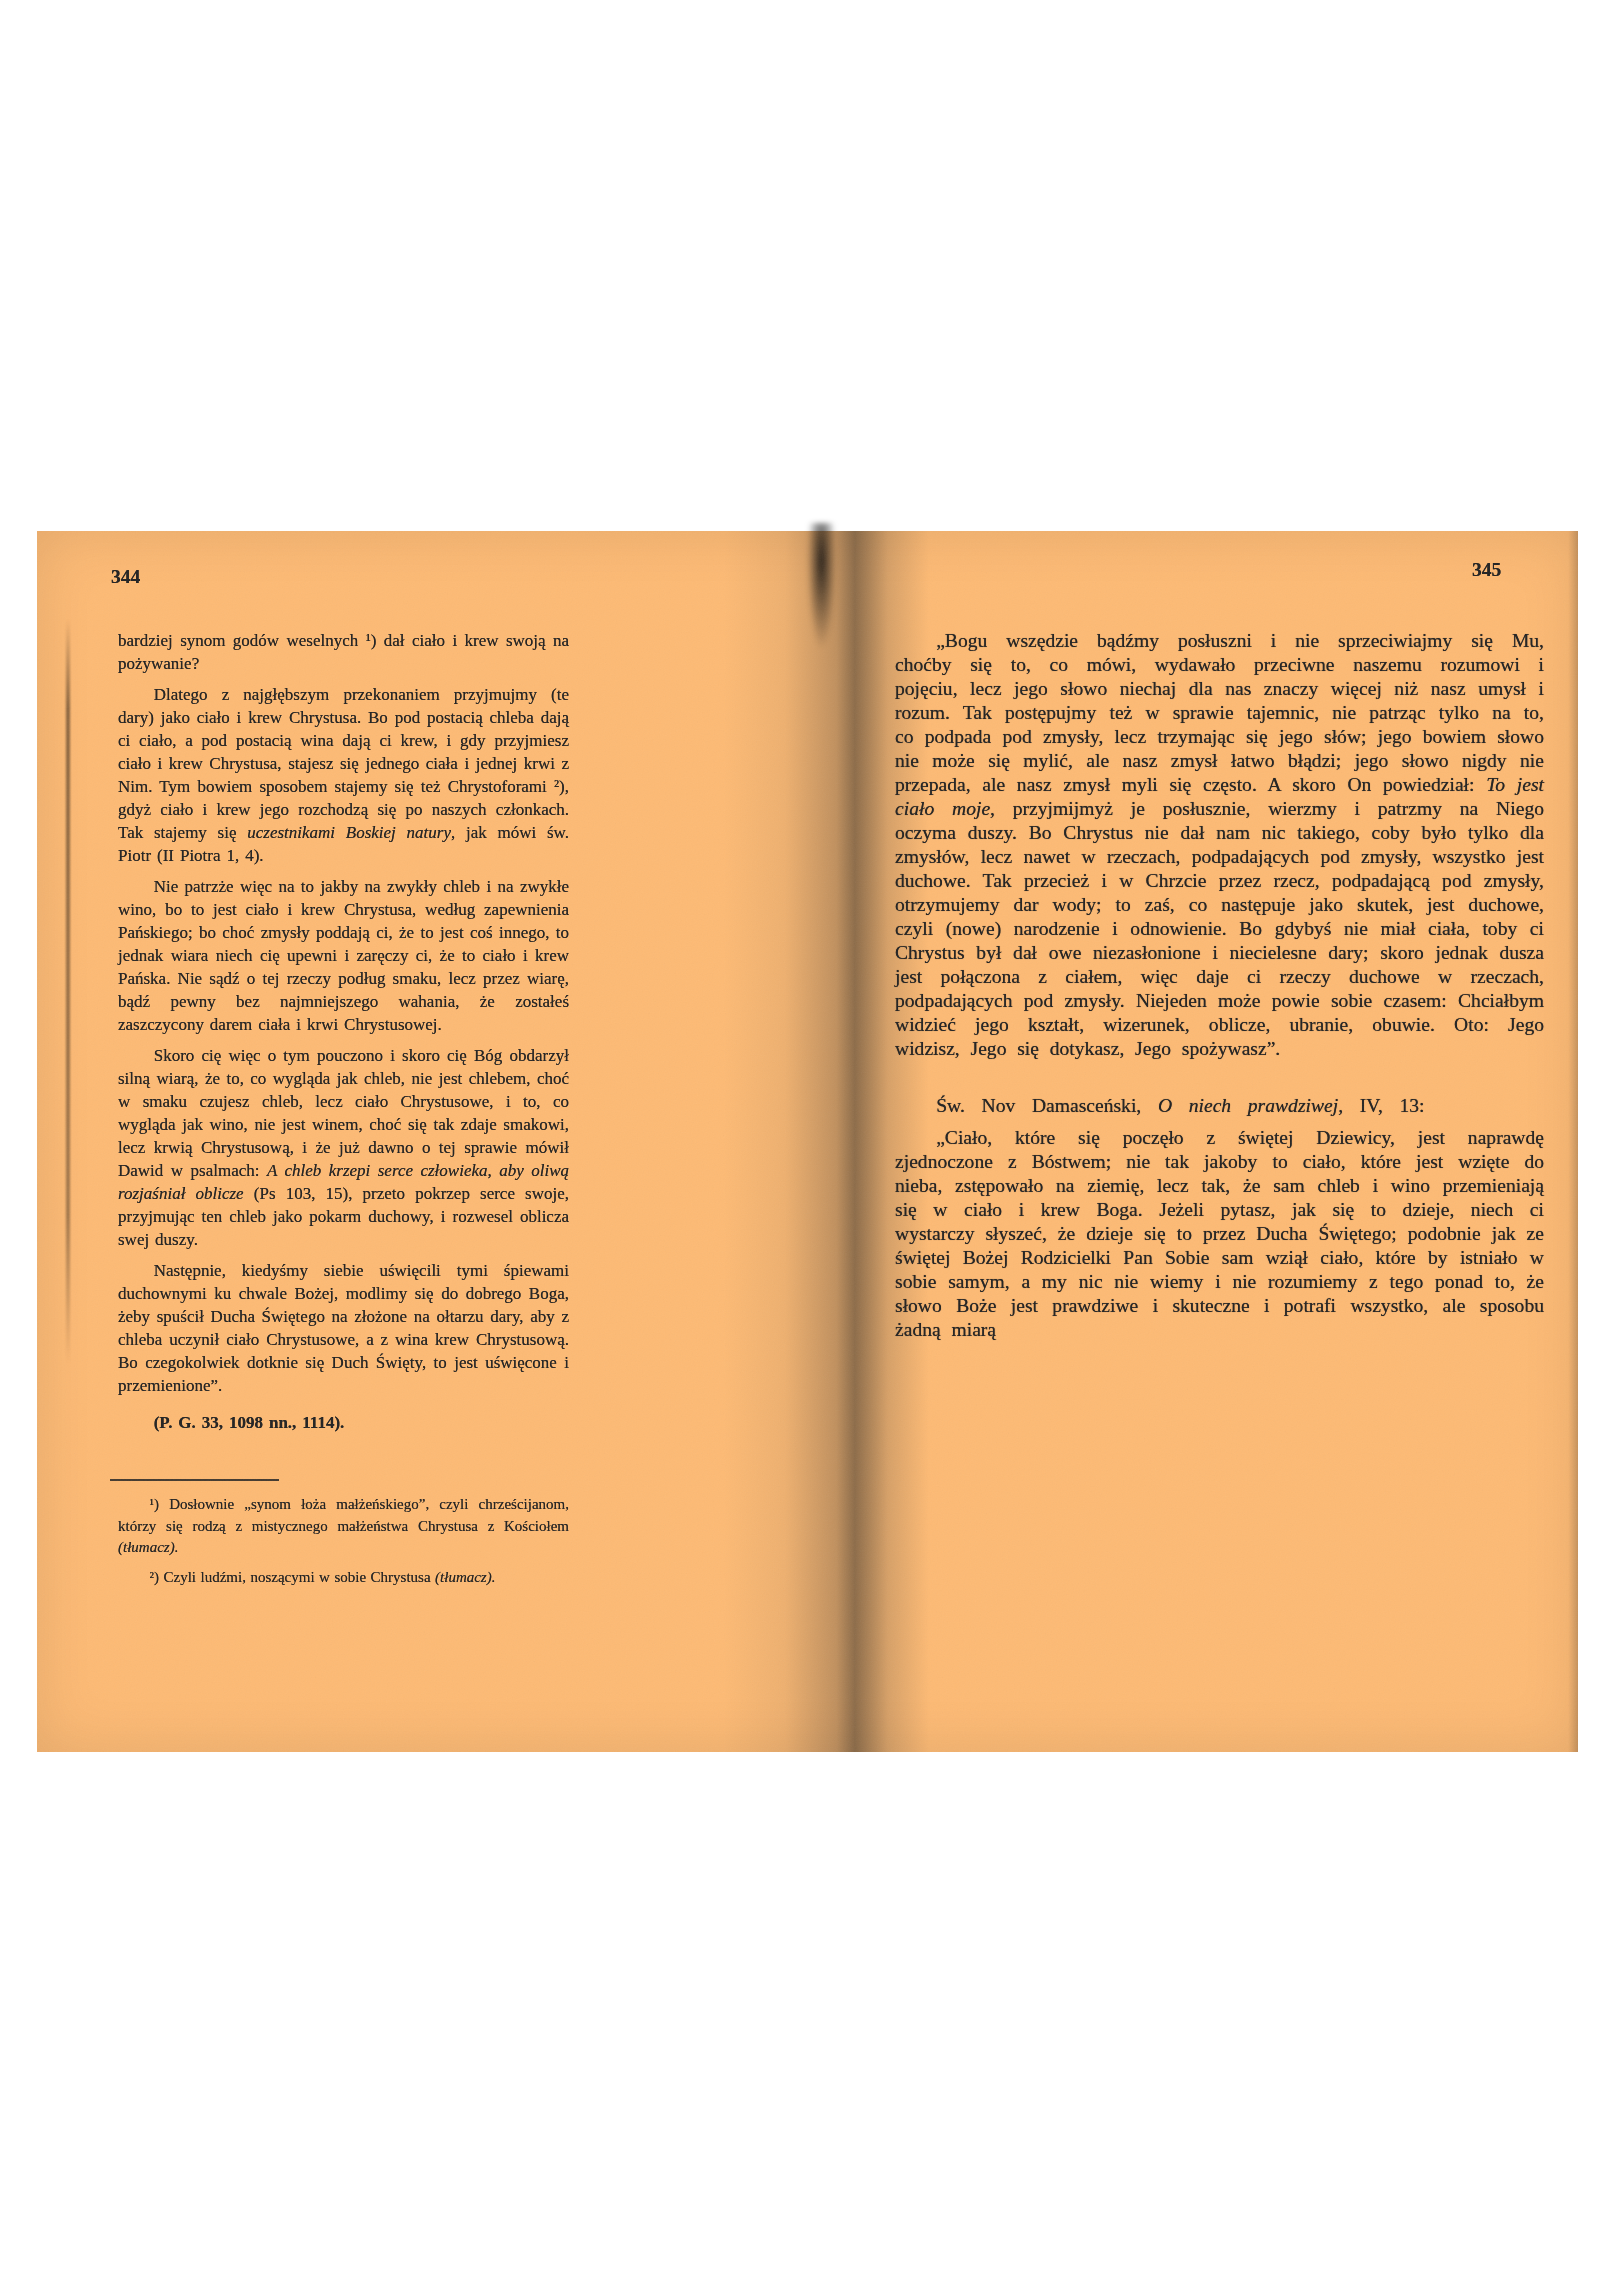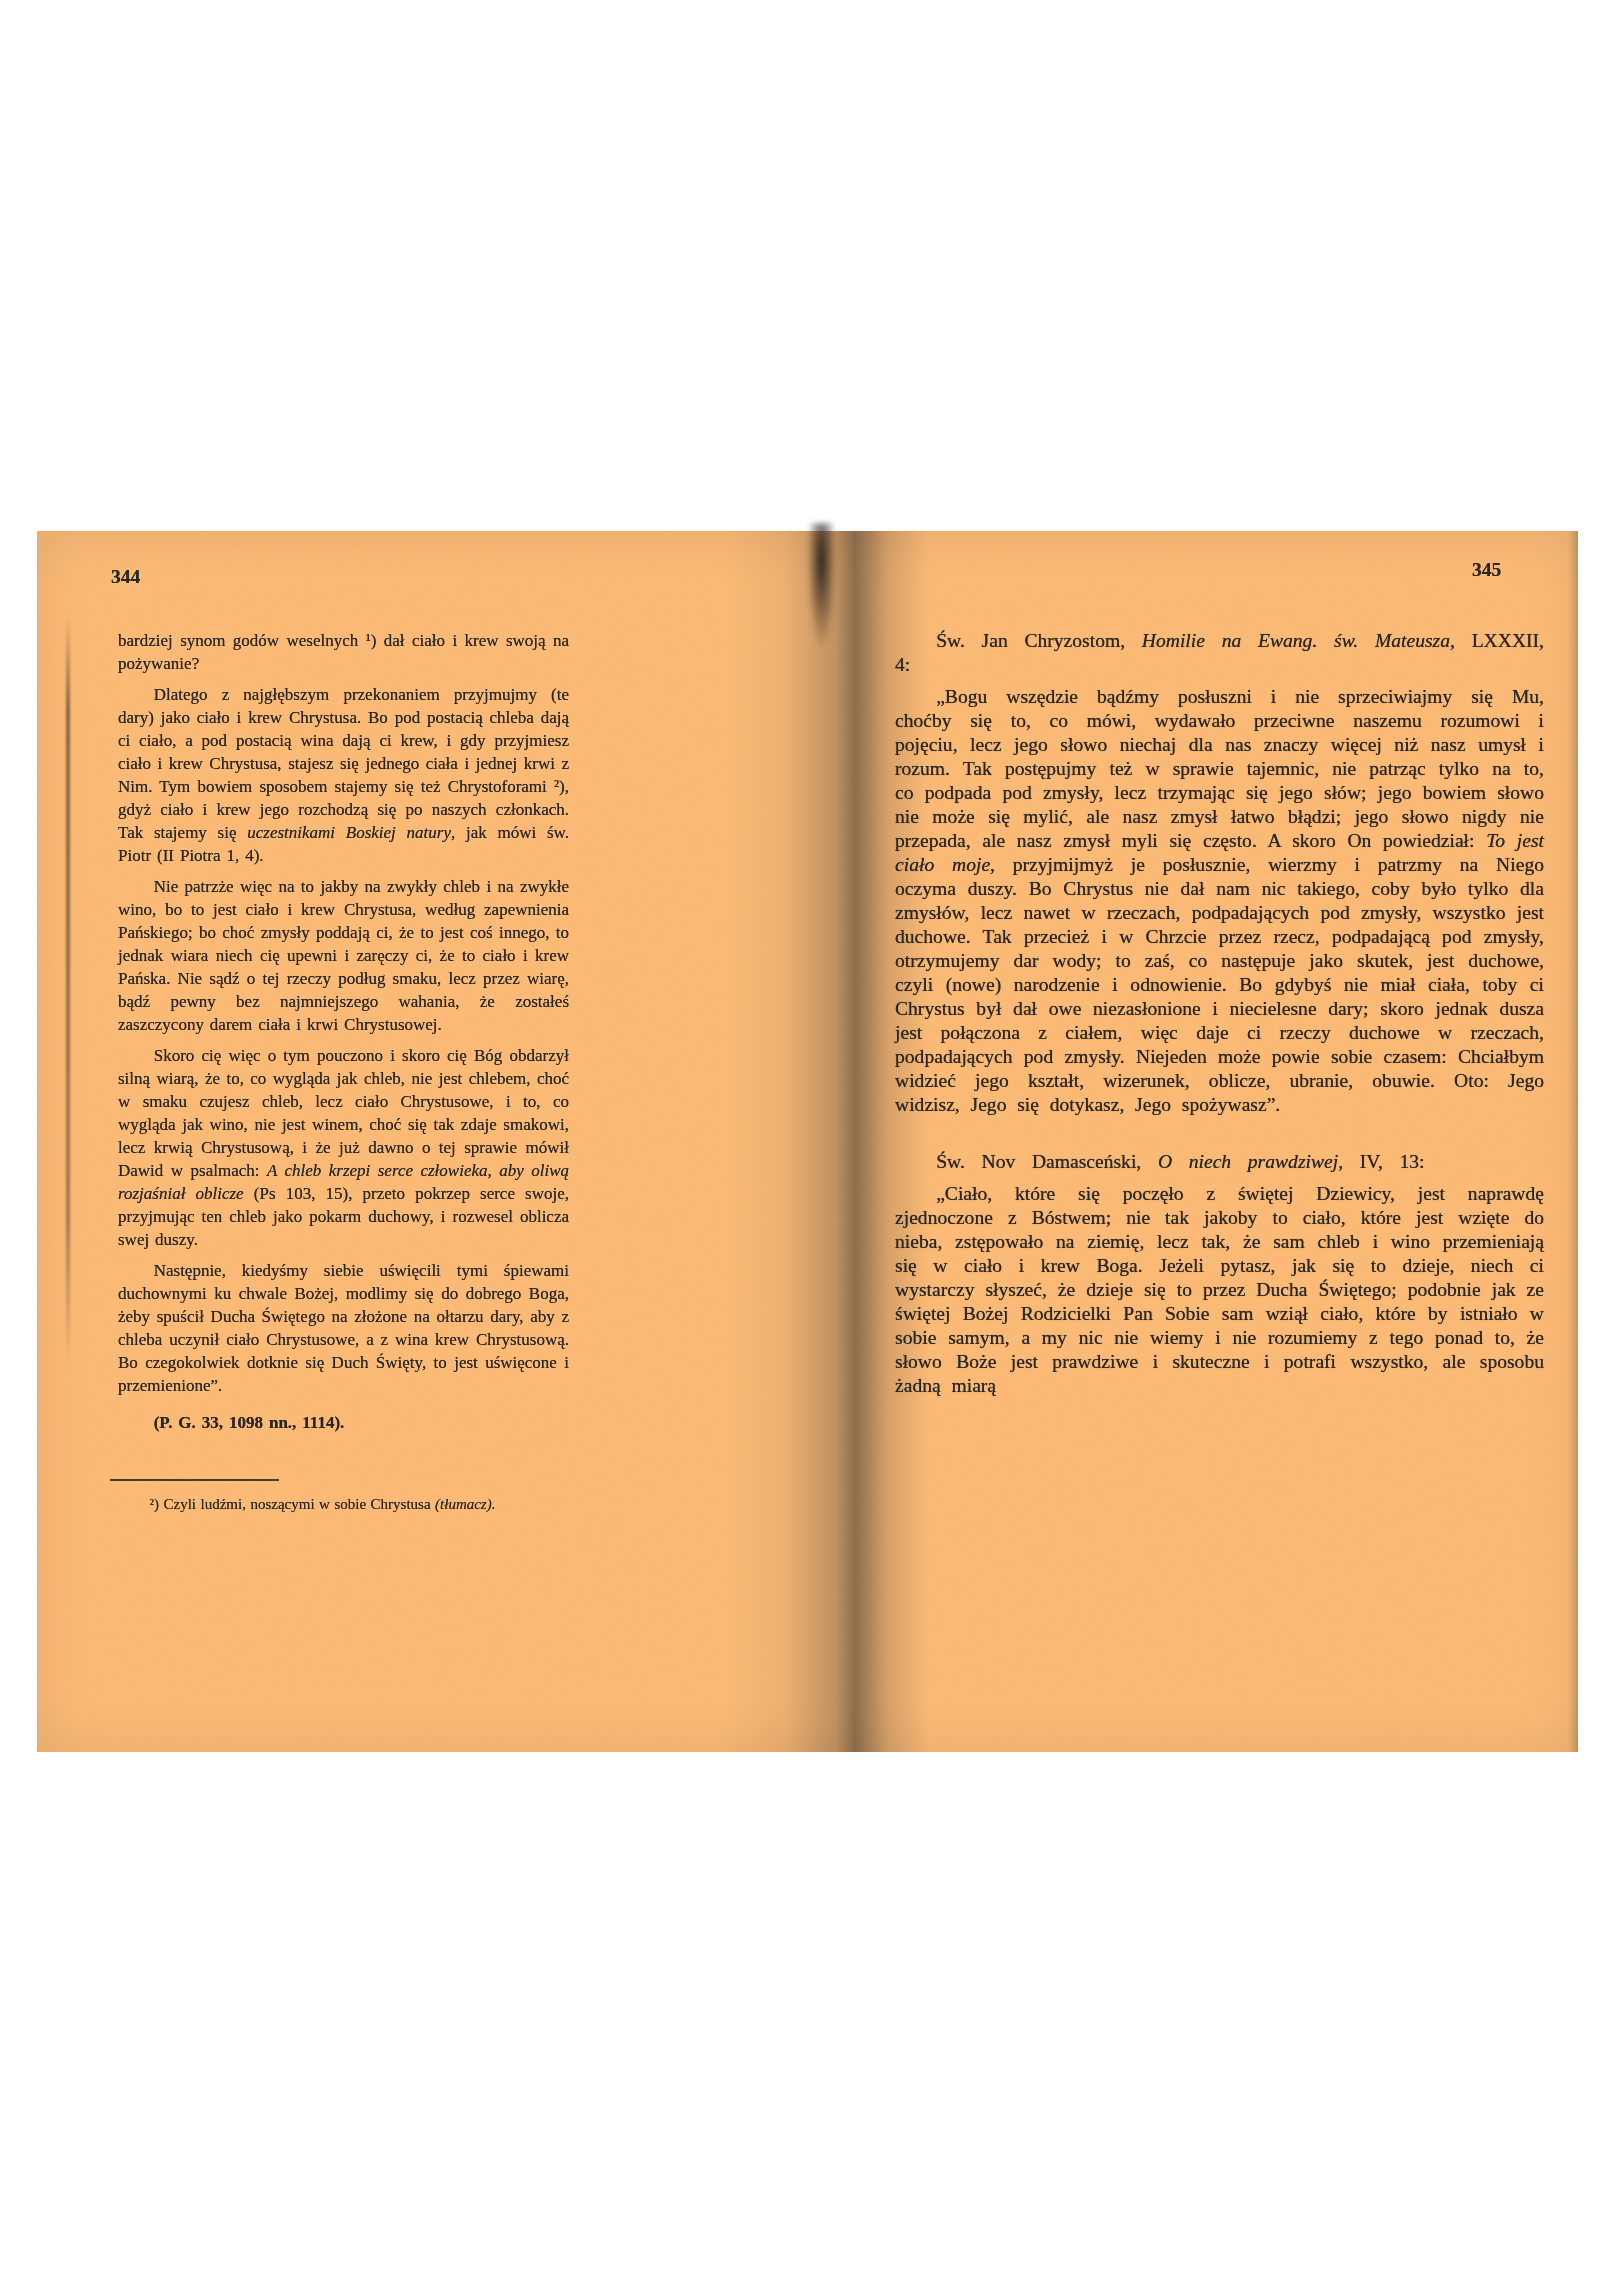--- a/index.html
+++ b/index.html
@@ -61,25 +61,25 @@
     <div class="pagenum pn-right">345</div>
 
     <div class="col col-left">
       <p class="bl"><span>bardziej synom godów weselnych ¹) dał ciało i krew swoją na pożywanie?</span></p>
       <p class="bl ind"><span>Dlatego z najgłębszym przekonaniem przyjmujmy (te dary) jako ciało i krew Chrystusa. Bo pod postacią chleba dają ci ciało, a pod postacią wina dają ci krew, i gdy przyjmiesz ciało i krew Chrystusa, stajesz się jednego ciała i jednej krwi z Nim. Tym bowiem sposobem stajemy się też Chrystoforami ²), gdyż ciało i krew jego rozchodzą się po naszych członkach. Tak stajemy się </span><span class="it">uczestnikami Boskiej natury</span><span>, jak mówi św. Piotr (II Piotra 1, 4).</span></p>
       <p class="bl ind"><span>Nie patrzże więc na to jakby na zwykły chleb i na zwykłe wino, bo to jest ciało i krew Chrystusa, według zapewnienia Pańskiego; bo choć zmysły poddają ci, że to jest coś innego, to jednak wiara niech cię upewni i zaręczy ci, że to ciało i krew Pańska. Nie sądź o tej rzeczy podług smaku, lecz przez wiarę, bądź pewny bez najmniejszego wahania, że zostałeś zaszczycony darem ciała i krwi Chrystusowej.</span></p>
       <p class="bl ind"><span>Skoro cię więc o tym pouczono i skoro cię Bóg obdarzył silną wiarą, że to, co wygląda jak chleb, nie jest chlebem, choć w smaku czujesz chleb, lecz ciało Chrystusowe, i to, co wygląda jak wino, nie jest winem, choć się tak zdaje smakowi, lecz krwią Chrystusową, i że już dawno o tej sprawie mówił Dawid w psalmach: </span><span class="it">A chleb krzepi serce człowieka, aby oliwą rozjaśniał oblicze</span><span> (Ps 103, 15), przeto pokrzep serce swoje, przyjmując ten chleb jako pokarm duchowy, i rozwesel oblicza swej duszy.</span></p>
       <p class="bl ind"><span>Następnie, kiedyśmy siebie uświęcili tymi śpiewami duchownymi ku chwale Bożej, modlimy się do dobrego Boga, żeby spuścił Ducha Świętego na złożone na ołtarzu dary, aby z chleba uczynił ciało Chrystusowe, a z wina krew Chrystusową. Bo czegokolwiek dotknie się Duch Święty, to jest uświęcone i przemienione”.</span></p>
       <p class="bl cite">(P. G. 33, 1098 nn., 1114).</p>
       <div class="fnrule"></div>
+      <p class="fn ind"><span>¹) Dosłownie „synom łoża małżeńskiego”, czyli chrześcijanom, którzy się rodzą z mistycznego małżeństwa Chrystusa z Kościołem </span><span class="it">(tłumacz).</span></p>
       <p class="fn ind"><span>²) Czyli ludźmi, noszącymi w sobie Chrystusa </span><span class="it">(tłumacz).</span></p>
     </div>
 
     <div class="col col-right">
-      <p class="br ind hd"><span>Św. Jan Chryzostom, </span><span class="it">Homilie na Ewang. św. Mateusza,</span><span> LXXXII, 4:</span></p>
       <p class="br ind"><span>„Bogu wszędzie bądźmy posłuszni i nie sprzeciwiajmy się Mu, choćby się to, co mówi, wydawało przeciwne naszemu rozumowi i pojęciu, lecz jego słowo niechaj dla nas znaczy więcej niż nasz umysł i rozum. Tak postępujmy też w sprawie tajemnic, nie patrząc tylko na to, co podpada pod zmysły, lecz trzymając się jego słów; jego bowiem słowo nie może się mylić, ale nasz zmysł łatwo błądzi; jego słowo nigdy nie przepada, ale nasz zmysł myli się często. A skoro On powiedział: </span><span class="it">To jest ciało moje,</span><span> przyjmijmyż je posłusznie, wierzmy i patrzmy na Niego oczyma duszy. Bo Chrystus nie dał nam nic takiego, coby było tylko dla zmysłów, lecz nawet w rzeczach, podpadających pod zmysły, wszystko jest duchowe. Tak przecież i w Chrzcie przez rzecz, podpadającą pod zmysły, otrzymujemy dar wody; to zaś, co następuje jako skutek, jest duchowe, czyli (nowe) narodzenie i odnowienie. Bo gdybyś nie miał ciała, toby ci Chrystus był dał owe niezasłonione i niecielesne dary; skoro jednak dusza jest połączona z ciałem, więc daje ci rzeczy duchowe w rzeczach, podpadających pod zmysły. Niejeden może powie sobie czasem: Chciałbym widzieć jego kształt, wizerunek, oblicze, ubranie, obuwie. Oto: Jego widzisz, Jego się dotykasz, Jego spożywasz”.</span></p>
       <p class="br ind hd hd2"><span>Św. Nov Damasceński, </span><span class="it">O niech prawdziwej,</span><span> IV, 13:</span></p>
       <p class="br ind"><span>„Ciało, które się poczęło z świętej Dziewicy, jest naprawdę zjednoczone z Bóstwem; nie tak jakoby to ciało, które jest wzięte do nieba, zstępowało na ziemię, lecz tak, że sam chleb i wino przemieniają się w ciało i krew Boga. Jeżeli pytasz, jak się to dzieje, niech ci wystarczy słyszeć, że dzieje się to przez Ducha Świętego; podobnie jak ze świętej Bożej Rodzicielki Pan Sobie sam wziął ciało, które by istniało w sobie samym, a my nic nie wiemy i nie rozumiemy z tego ponad to, że słowo Boże jest prawdziwe i skuteczne i potrafi wszystko, ale sposobu żadną miarą</span></p>
     </div>
 
     <svg class="grain" xmlns="http://www.w3.org/2000/svg" viewBox="0 0 1572 1246" width="1541" height="1221">
       <filter id="paperNoise">
         <feTurbulence type="fractalNoise" baseFrequency="0.8" numOctaves="2" stitchTiles="stitch"></feTurbulence>
         <feColorMatrix type="saturate" values="0"></feColorMatrix>
       </filter>

